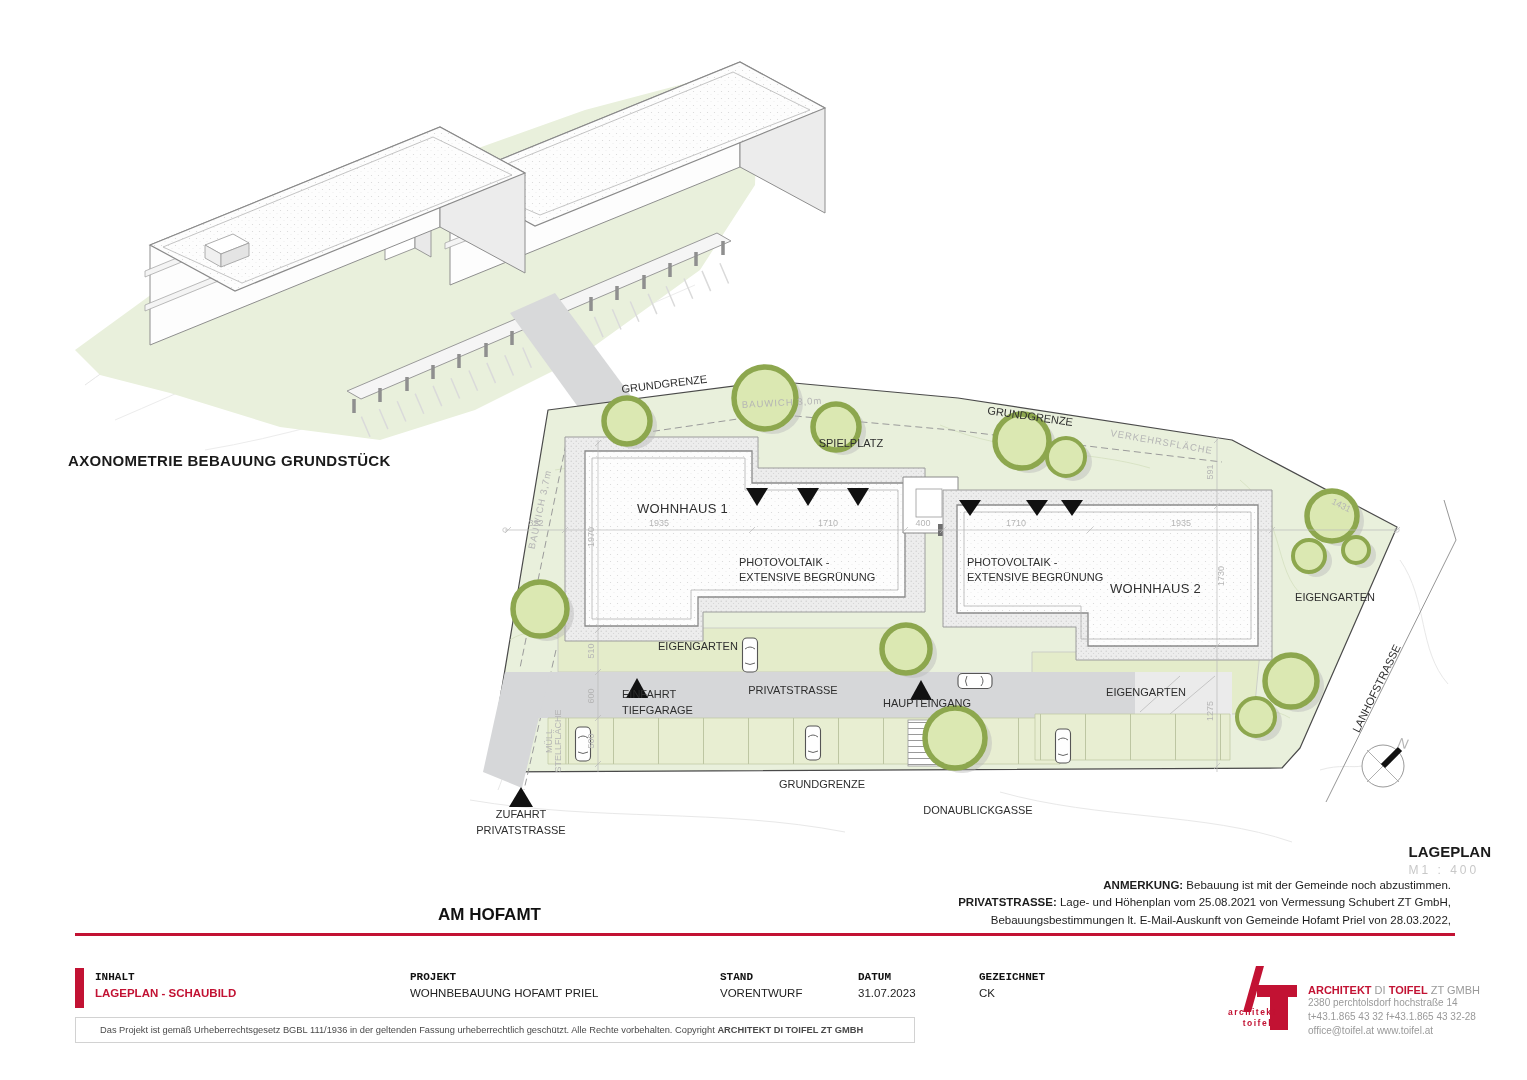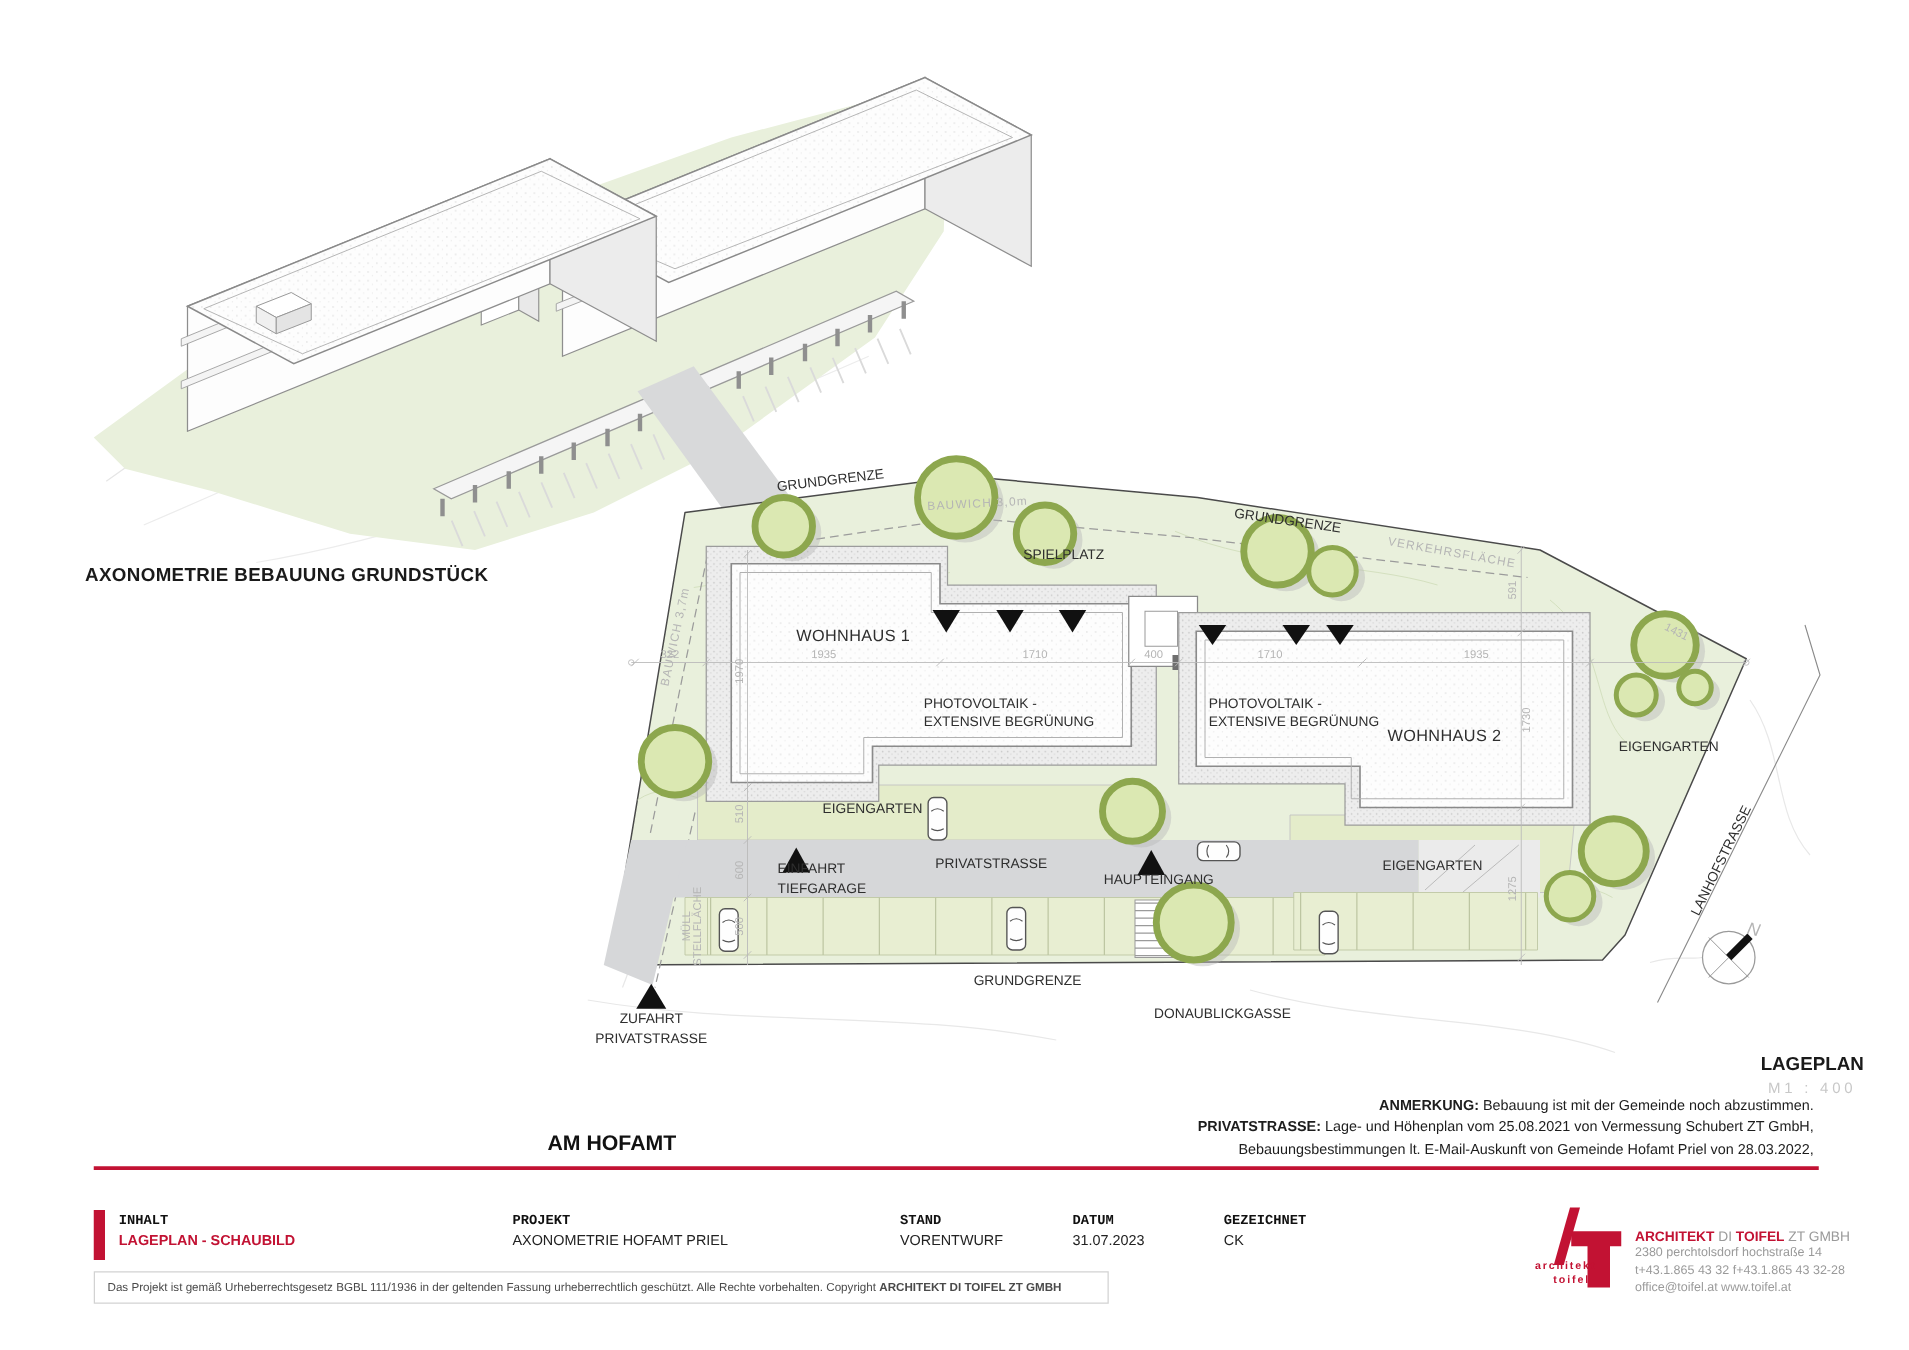--- a/index.html
+++ b/index.html
@@ -18,21 +18,21 @@
   .legend-title{font-size:15px;font-weight:bold;color:#1a1a1a;}
   .legend-scale{font-size:12px;color:#c8c8c8;letter-spacing:3px;margin-top:3px;}
   .notes{font-size:11.5px;line-height:1.5;color:#1d1d1d;text-align:right;margin-left:16px;}
   .notes b{font-weight:bold;}
   .proj-title{font-size:17px;font-weight:bold;color:#111;margin-left:28px;}
   .red-rule{background:var(--accent,#c21233);height:3px;}
   .tb-label{font-size:11px;font-weight:bold;color:#111;font-family:Liberation Mono, monospace;}
   .tb-value{font-size:11.5px;color:#222;margin-top:4px;}
   .tb-value.red{color:var(--accent,#c21233);font-weight:bold;}
   .copy-box{border:1px solid #d2d2d2;font-size:9.3px;color:#4a4a4a;
-            display:flex;align-items:center;padding:0 10px;height:24px;white-space:nowrap;}
+            display:flex;align-items:center;padding:0 24px;height:24px;white-space:nowrap;}
   .copy-box b{font-weight:bold;}
   .arch-name{font-size:11px;white-space:nowrap;}
   .arch-name .r{color:var(--accent,#c21233);font-weight:bold;}
   .arch-name .g{color:#9a9a9a;}
   .arch-line{font-size:10px;color:#9a9a9a;line-height:1.4;white-space:nowrap;}
   .logo-text{font-size:8.5px;font-weight:bold;color:var(--accent,#c21233);
              letter-spacing:1.5px;text-align:right;line-height:1.3;}
 </style>
 </head>
 <body>
@@ -285,21 +285,21 @@
 
     <g>
       <circle cx="1383" cy="766" r="21" fill="none" stroke="#9a9a9a" stroke-width="1"></circle>
       <line x1="1367" y1="750" x2="1399" y2="782" stroke="#9a9a9a" stroke-width="0.8"></line>
       <line x1="1399" y1="750" x2="1367" y2="782" stroke="#9a9a9a" stroke-width="0.8"></line>
       <line x1="1383" y1="766" x2="1400" y2="749" stroke="#111111" stroke-width="6"></line>
       <text x="1397" y="747" font-size="14" font-style="italic" fill="#b5b5b5" transform="rotate(12 1397 747)">N</text>
     </g>
   </svg>
 
-  <div class="abs" style="right:36px;top:843px;text-align:center">
+  <div class="abs" style="right:36px;top:843px;text-align:left">
     <div class="legend-title">LAGEPLAN</div>
     <div class="legend-scale">M1 : 400</div>
   </div>
 
   <div class="abs notes" style="right:76px;top:877px">
     <div><b>ANMERKUNG:</b><span> Bebauung ist mit der Gemeinde noch abzustimmen.</span></div>
     <div><b>PRIVATSTRASSE:</b><span> Lage- und Höhenplan vom 25.08.2021 von Vermessung Schubert ZT GmbH,</span></div>
     <div><span>Bebauungsbestimmungen lt. E-Mail-Auskunft von Gemeinde Hofamt Priel von 28.03.2022,</span></div>
   </div>
 
@@ -308,21 +308,21 @@
   <div class="abs red-rule" style="left:75px;top:933px;width:1380px"></div>
 
   <div class="abs" style="left:75px;top:968px;width:9px;height:40px;background:var(--accent,#c21233)"></div>
 
   <div class="abs" style="left:95px;top:971px">
     <div class="tb-label">INHALT</div>
     <div class="tb-value red">LAGEPLAN - SCHAUBILD</div>
   </div>
   <div class="abs" style="left:410px;top:971px">
     <div class="tb-label">PROJEKT</div>
-    <div class="tb-value">AXONOMETRIE HOFAMT PRIEL</div>
+    <div class="tb-value">WOHNBEBAUUNG HOFAMT PRIEL</div>
   </div>
   <div class="abs" style="left:720px;top:971px">
     <div class="tb-label">STAND</div>
     <div class="tb-value">VORENTWURF</div>
   </div>
   <div class="abs" style="left:858px;top:971px">
     <div class="tb-label">DATUM</div>
     <div class="tb-value">31.07.2023</div>
   </div>
   <div class="abs" style="left:979px;top:971px">

